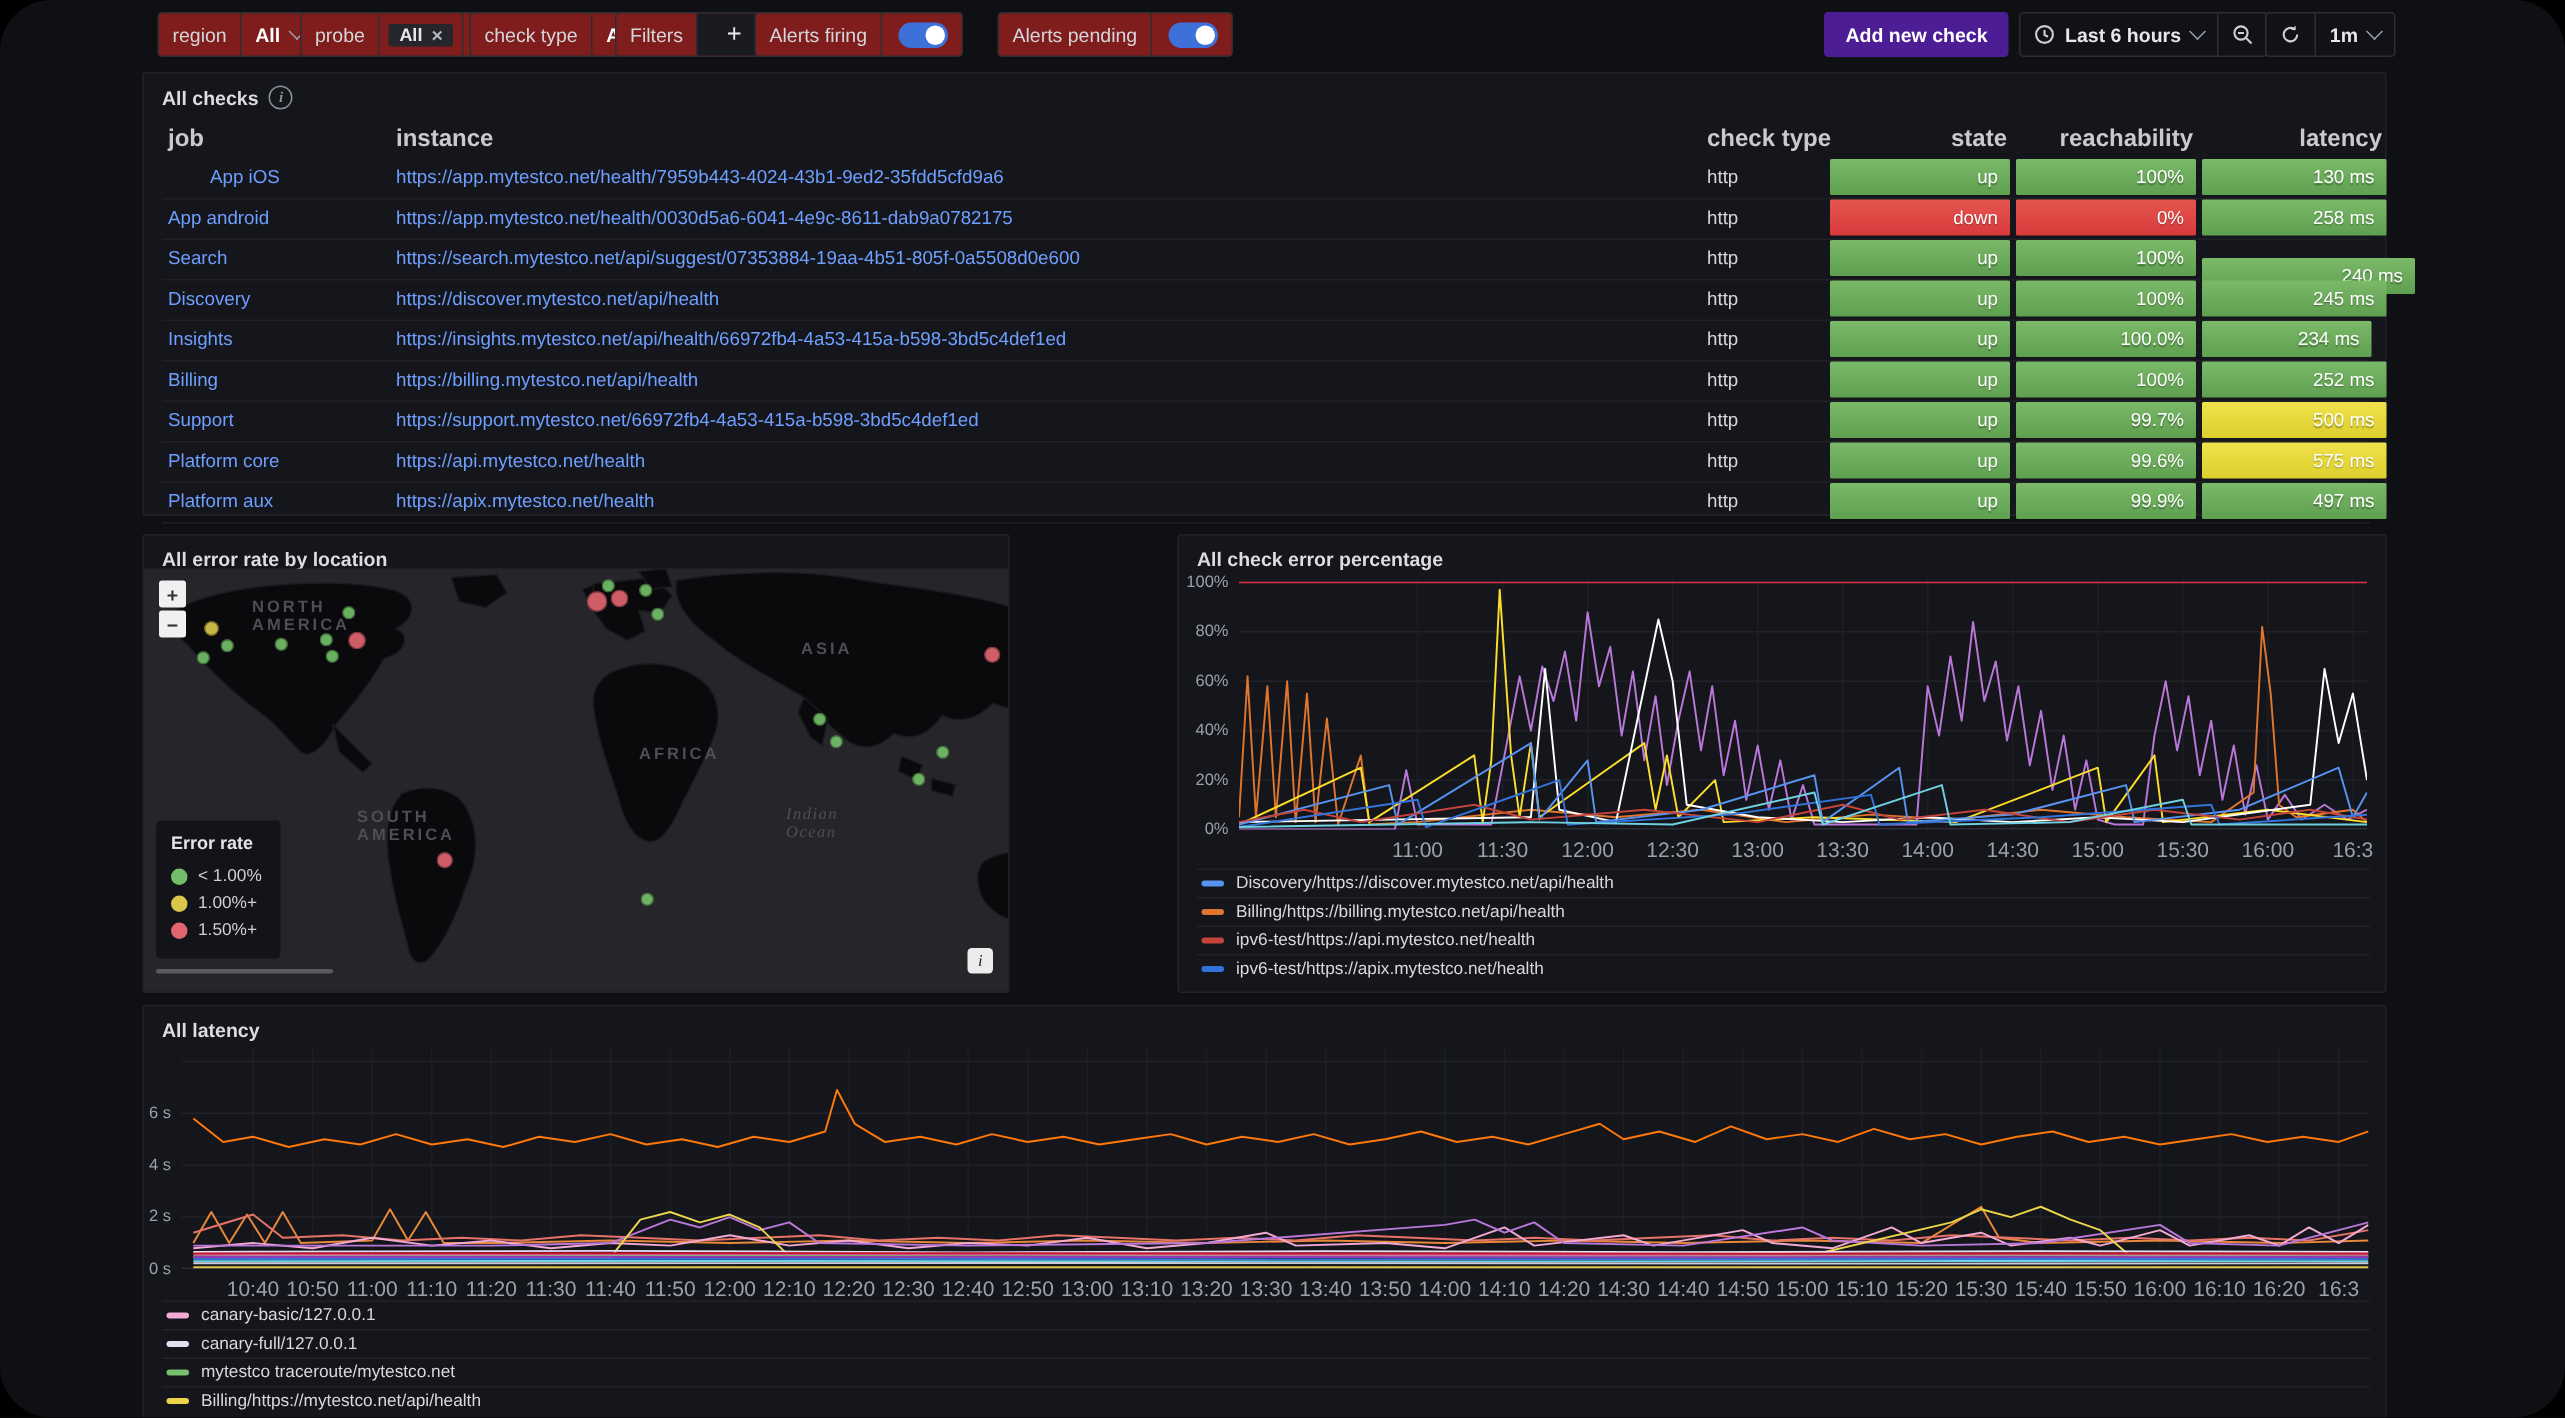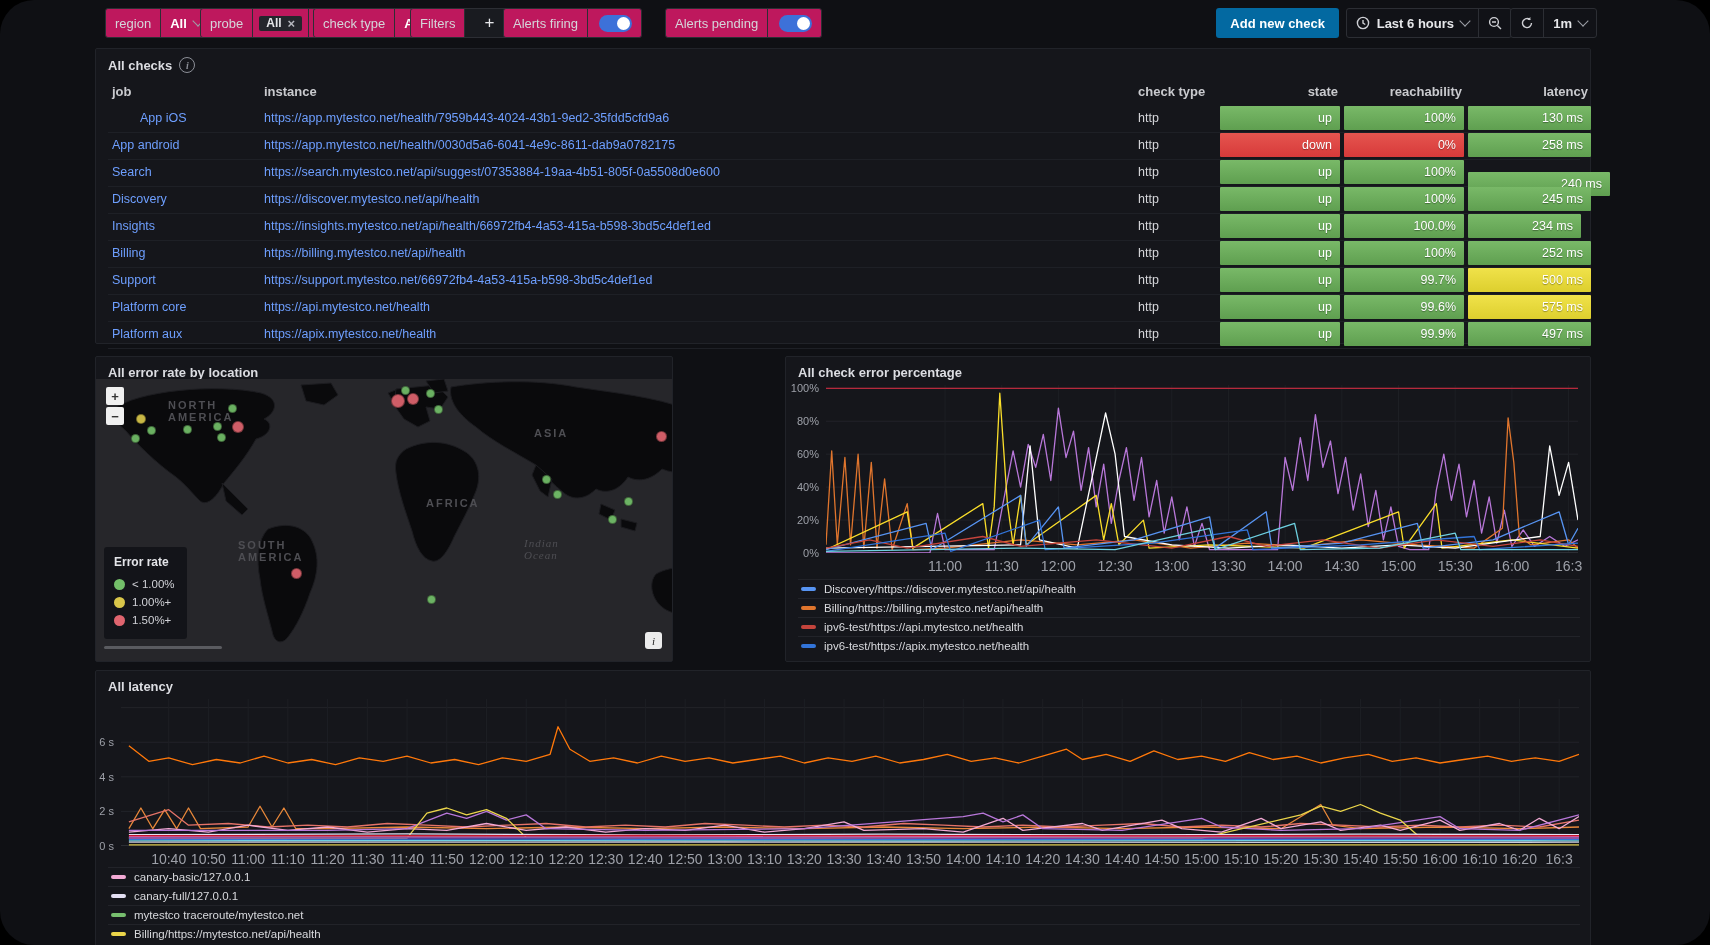--- a/index.html
+++ b/index.html
@@ -1,46 +1,46 @@
 <!DOCTYPE html>
 <html><head>
 <meta charset="utf-8">
 <style>
   html,body{margin:0;padding:0;background:#000;font-family:"Liberation Sans",sans-serif;}
   .screen{position:relative;width:1710px;height:945px;background:#0f1014;border-radius:34px;overflow:hidden;}
   
   .toolbar{position:absolute;left:105px;top:8px;right:113px;height:30px;}
-  .pill{position:absolute;top:0;height:30px;display:flex;align-items:stretch;background:#be185d;
+  .pill{position:absolute;top:0;height:30px;display:flex;align-items:stretch;background:#7f1d1d;
         border:1px solid #2c2e34;border-radius:3px;color:#d5d6da;font-size:13px;box-sizing:border-box;}
   .pill>span{display:flex;align-items:center;padding:0 9px;white-space:nowrap;}
   .pill .seg{border-left:1px solid #2c2e34;}
   .pill .val{color:#fff;font-weight:700;gap:7px;}
   .tag{background:#24262c;border-radius:2px;margin:4px 0 4px 6px;padding:0 7px;display:flex;align-items:center;
        color:#e6e7ea;font-weight:700;font-size:12px;gap:6px;}
   .chev{width:7px;height:7px;border-right:1.6px solid #9da0a8;border-bottom:1.6px solid #9da0a8;
         transform:rotate(45deg);margin-top:-4px;display:inline-block;}
   .xmark{color:#b6b8bf;font-size:13px;}
   .plusbox{display:flex;align-items:center;justify-content:center;width:30px;border-left:1px solid #2c2e34;
            background:#191b20;color:#e6e7ea;font-size:17px;}
   .toggle{width:33px;height:17px;border-radius:9px;background:#3d71d9;position:relative;margin-left:2px;}
   .toggle::after{content:"";position:absolute;right:2px;top:2px;width:13px;height:13px;border-radius:50%;background:#fff;}
-  .btn-primary{position:absolute;top:0;height:30px;background:#0369a1;border-radius:3px;color:#fff;font-weight:700;
+  .btn-primary{position:absolute;top:0;height:30px;background:#4c1d95;border-radius:3px;color:#fff;font-weight:700;
         font-size:13px;display:flex;align-items:center;padding:0 14px;border:none;}
   .group{position:absolute;top:0;height:30px;display:flex;background:#111217;border:1px solid #2c2e34;
          border-radius:3px;color:#e6e7ea;font-size:13px;font-weight:700;box-sizing:border-box;}
   .group>span{display:flex;align-items:center;gap:7px;padding:0 9px;}
   .group .seg{border-left:1px solid #2c2e34;}
   .icon-svg{display:block;}
   
   .panel{position:absolute;background:#15161b;border:1px solid #212329;border-radius:2px;box-sizing:border-box;}
   .panel-title{position:absolute;left:12px;top:8px;color:#dcdde2;font-size:13px;font-weight:700;display:flex;gap:7px;align-items:center;}
   .info-i{width:14px;height:14px;border:1px solid #8c8f97;border-radius:50%;color:#8c8f97;font-size:10px;
           display:flex;align-items:center;justify-content:center;font-style:italic;font-family:"Liberation Serif",serif;}
   
-  .thead span{position:absolute;color:#c9cace;font-size:13px;font-weight:700;}
+  .thead span{position:absolute;color:#c9cace;font-size:16px;font-weight:700;}
   .trow{position:absolute;left:12px;right:10px;height:27px;border-bottom:1px solid #1e2026;}
   .cell{position:absolute;top:0;height:26px;line-height:26px;font-size:12.5px;overflow:hidden;white-space:nowrap;}
   .joblink,.instlink{color:#6e9fff;text-decoration:none;}
   .ctype{color:#d5d6da;}
   .statcell{position:absolute;top:1px;height:24px;line-height:24px;border-radius:1px;color:#fff;font-size:12.5px;
             text-align:right;padding-right:8px;box-sizing:border-box;text-shadow:0 1px 1px rgba(0,0,0,.35);}
   .c-green{background:linear-gradient(180deg,#79b968,#5f9f50);}
   .c-red{background:linear-gradient(180deg,#e5554f,#d73a3a);}
   .c-yellow{background:linear-gradient(180deg,#f0e24a,#ddcf2e);}
   

